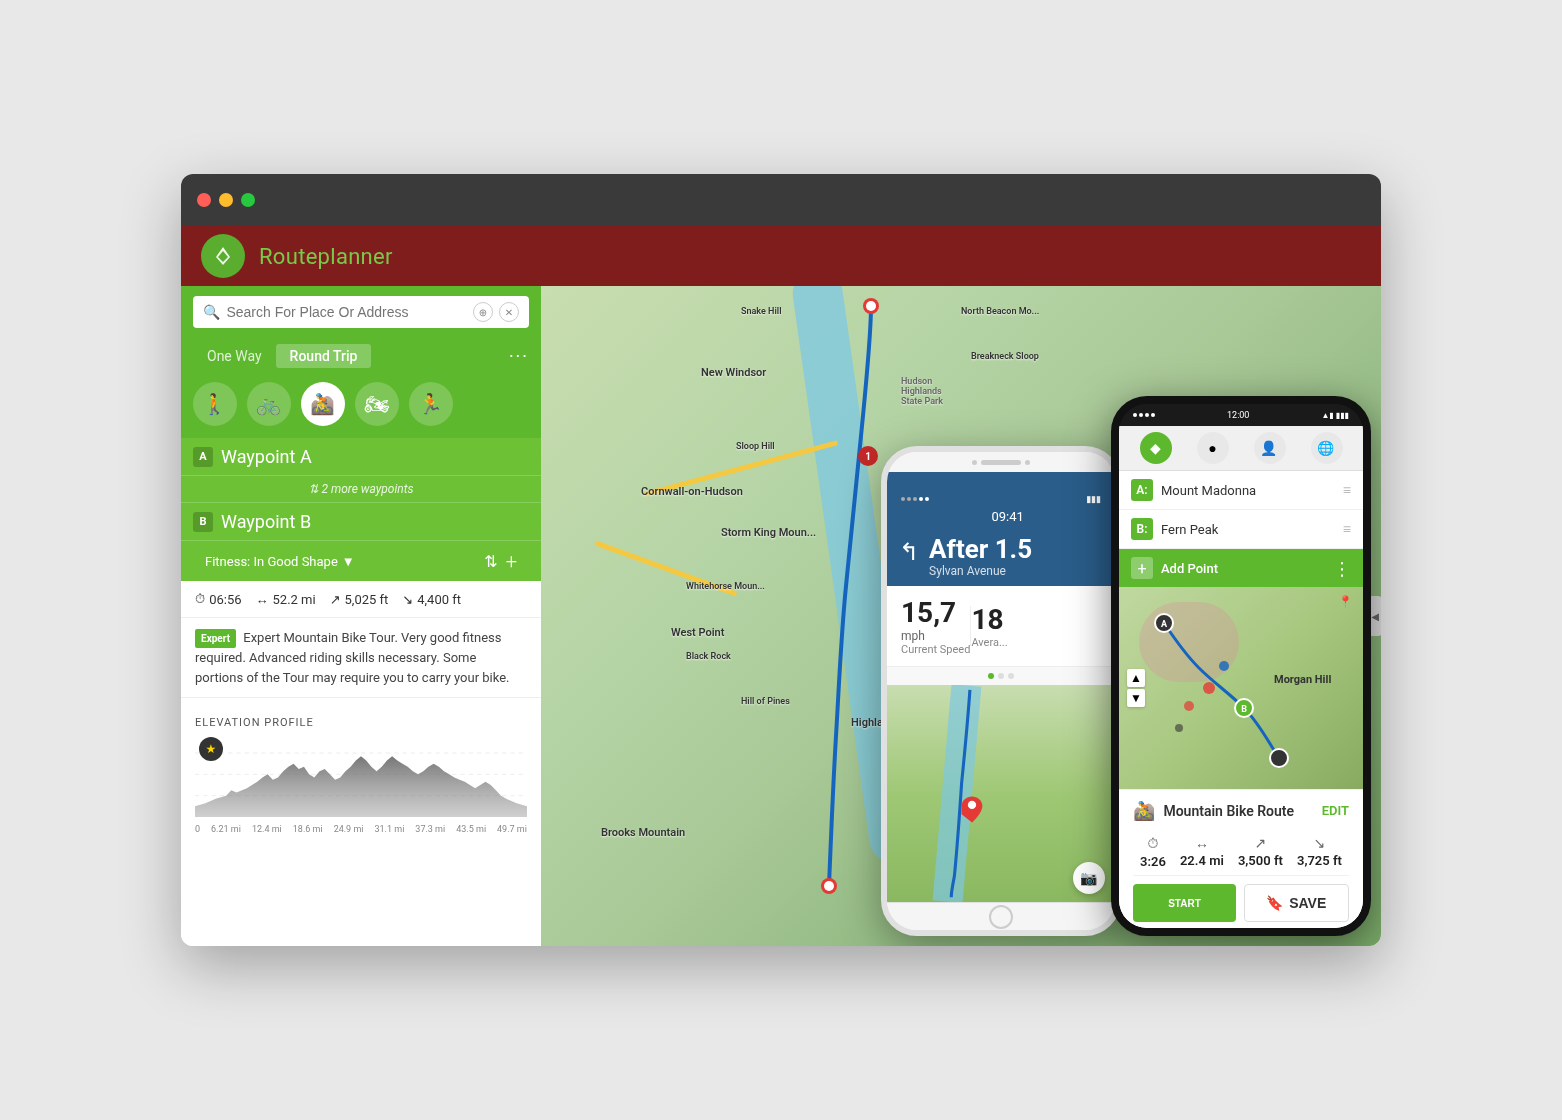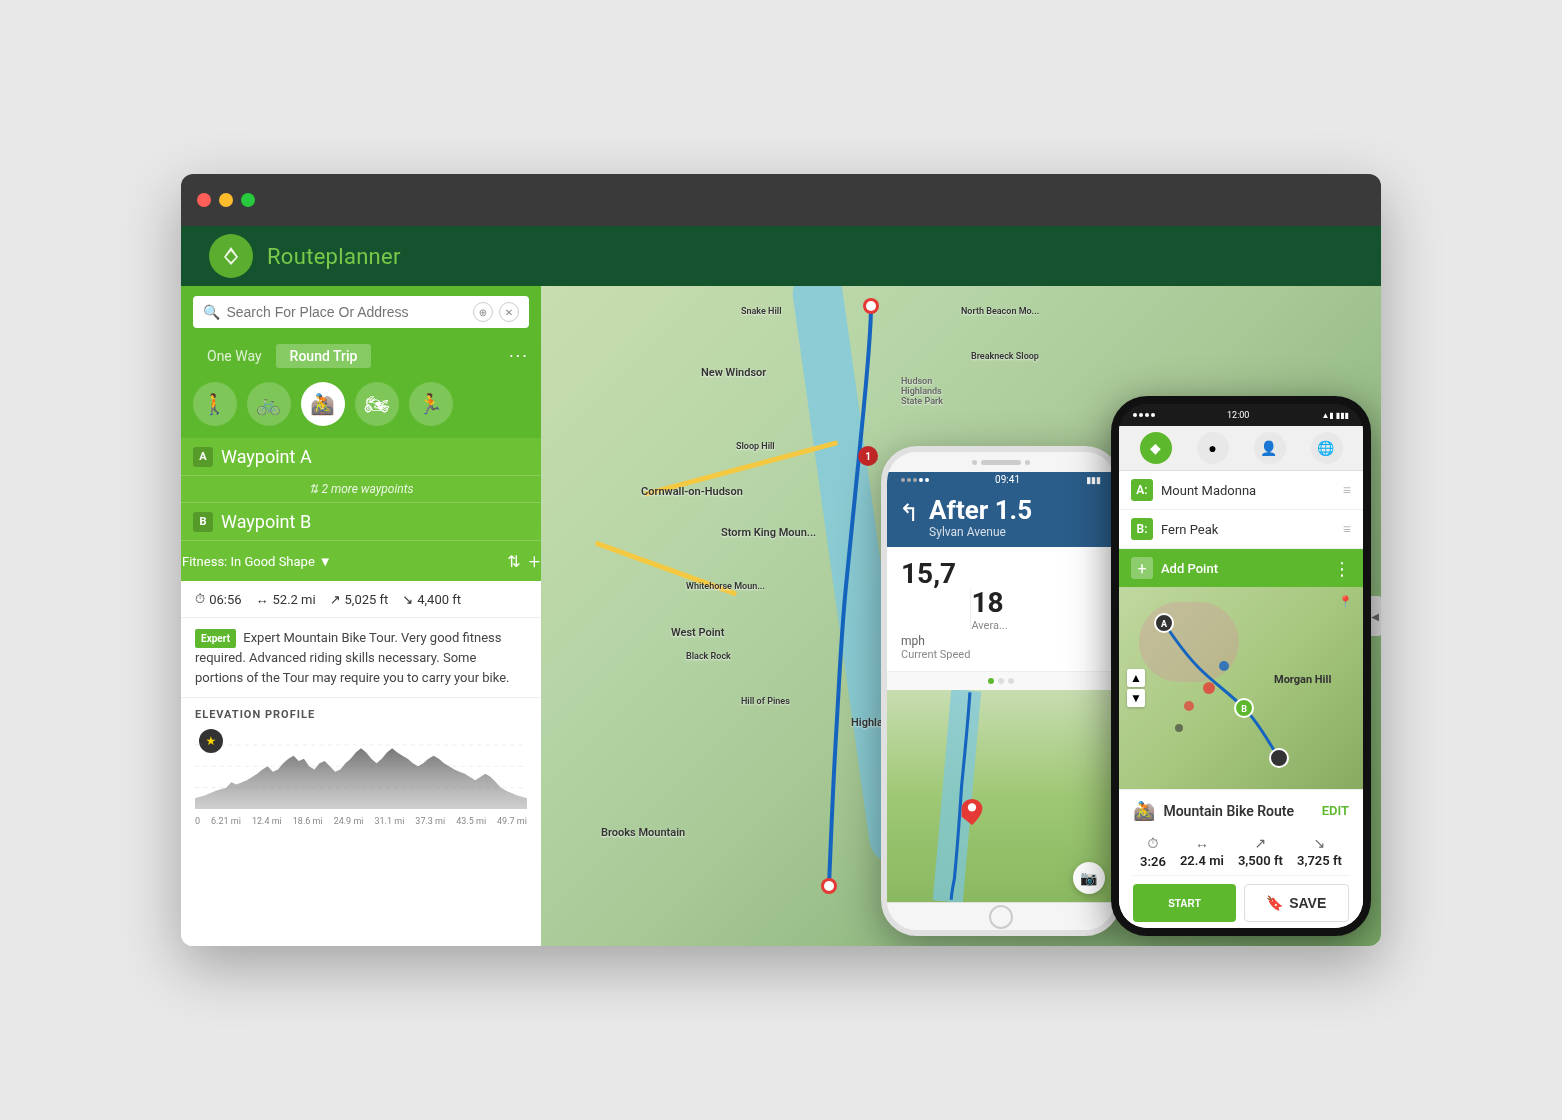--- a/index.html
+++ b/index.html
@@ -34,25 +34,25 @@
     .traffic-light {
       width: 14px; height: 14px;
       border-radius: 50%;
       display: inline-block;
     }
     .tl-red { background: #ff5f56; }
     .tl-yellow { background: #ffbd2e; }
     .tl-green { background: #27c93f; }
 
     .app-header {
-      background: #14532d;
+      background: #7f1d1d;
       height: 60px;
       display: flex;
       align-items: center;
-      padding: 0 28px;
+      padding: 0 20px;
       gap: 14px;
     }
 
     .app-logo {
       width: 44px; height: 44px;
       background: #5aad2e;
       border-radius: 50%;
       display: flex; align-items: center; justify-content: center;
       flex-shrink: 0;
     }
@@ -206,21 +206,21 @@
       padding: 6px;
       font-size: 12px;
       color: rgba(255,255,255,0.85);
       background: #6cc135;
       border-bottom: 1px solid rgba(255,255,255,0.2);
       font-style: italic;
     }
 
     .fitness-row {
       background: #6cc135;
-      padding: 8px 1px;
+      padding: 8px 24px;
       display: flex;
       align-items: center;
       justify-content: space-between;
     }
 
     .fitness-label {
       color: #fff;
       font-size: 13px;
       display: flex; align-items: center; gap: 4px;
     }
@@ -264,24 +264,25 @@
       vertical-align: middle;
     }
 
     .elevation-section {
       padding: 10px 14px;
       flex: 1;
     }
 
     .elevation-title {
       font-size: 11px;
-      font-weight: 700;
+      font-weight: 400;
       color: #555;
       letter-spacing: 1px;
       margin-bottom: 8px;
+      margin-top: 8px;
     }
 
     .elevation-profile {
       position: relative;
       height: 120px;
     }
 
     .elevation-star {
       width: 24px; height: 24px;
       background: #333;
@@ -409,21 +410,20 @@
 
     .speed-value {
       font-size: 28px;
       font-weight: 700;
       color: #222;
     }
 
     .speed-unit {
       font-size: 12px;
       color: #666;
-      margin-top: 44px;
     }
 
     .speed-label {
       font-size: 11px;
       color: #888;
     }
 
     .phone-map-area {
       flex: 1;
       background: linear-gradient(180deg, #c8ddb0 0%, #9fc875 50%, #a0c47c 100%);
@@ -915,21 +915,21 @@
           <div class="phone-screen-white">
 
             <div style="background:#2a5d8a;padding:2px 14px;display:flex;justify-content:space-between;align-items:center;">
               <div style="display:flex;gap:2px;">
                 <div style="width:4px;height:4px;background:#aaa;border-radius:50%;"></div>
                 <div style="width:4px;height:4px;background:#aaa;border-radius:50%;"></div>
                 <div style="width:4px;height:4px;background:#aaa;border-radius:50%;"></div>
                 <div style="width:4px;height:4px;background:#fff;border-radius:50%;"></div>
                 <div style="width:4px;height:4px;background:#fff;border-radius:50%;"></div>
               </div>
-              <span style="font-size:10px;color:#fff;">09:41</span>
+              <span style="font-size:13px;color:#fff;margin-top:35px;">09:41</span>
               <span style="font-size:9px;color:#fff;">▮▮▮</span>
             </div>
 
             <div class="nav-header-white">
               <div class="nav-arrow">↰</div>
               <div class="nav-instruction">
                 <div class="nav-after">After 1.5</div>
                 <div class="nav-street">Sylvan Avenue</div>
               </div>
             </div>

